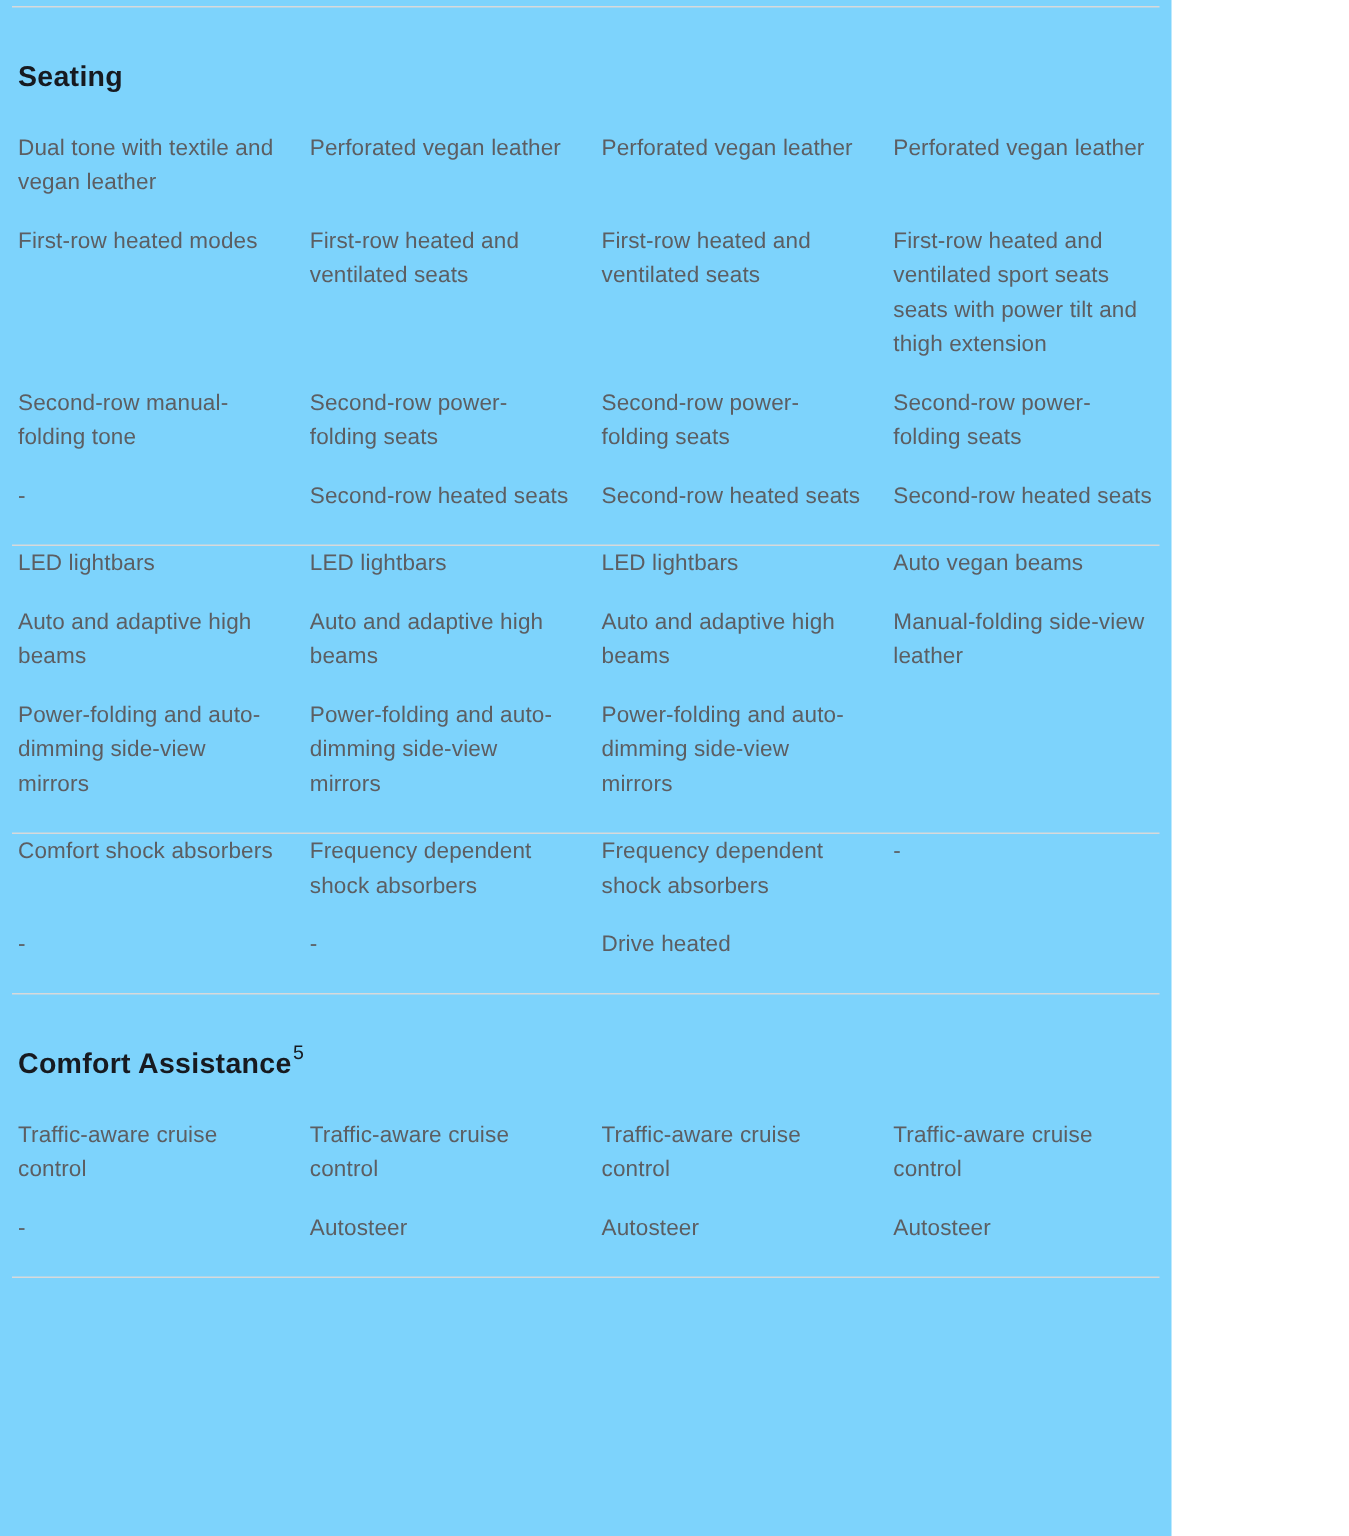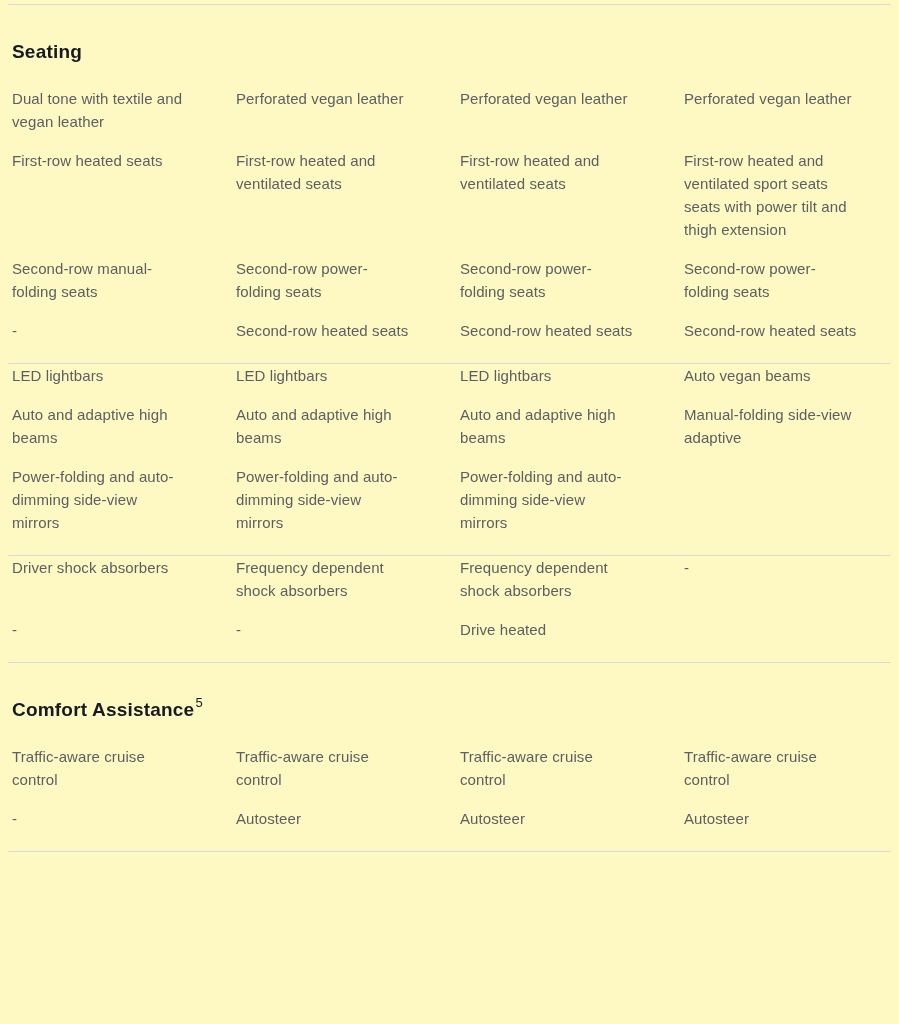--- a/index.html
+++ b/index.html
@@ -4,23 +4,23 @@
 <style>
   * { box-sizing: border-box; }
   html, body {
     margin: 0;
     padding: 0;
     background: #ffffff;
     font-family: "Liberation Sans", sans-serif;
   }
   .page {
     position: relative;
-    width: 899px;
+    width: 781px;
     height: 1024px;
-    background: #fef9c3;
+    background: #7dd3fc;
     padding: 4px 8px 0 8px;
     overflow: hidden;
   }
   hr.divider {
     border: none;
     border-top: 1px solid var(--divider-color, #d8d9da);
     margin: 0;
     width: 100%;
   }
   section.spec-section {
@@ -64,31 +64,31 @@
   <hr class="divider">
   <div id="sections-root">
       <section class="spec-section">
         <h2 class="section-title"><span>Seating</span></h2>
         <div class="feature-grid">
           <div class="feature-cell">Dual tone with textile and
 vegan leather</div>
           <div class="feature-cell">Perforated vegan leather</div>
           <div class="feature-cell">Perforated vegan leather</div>
           <div class="feature-cell">Perforated vegan leather</div>
-          <div class="feature-cell">First-row heated seats</div>
+          <div class="feature-cell">First-row heated modes</div>
           <div class="feature-cell">First-row heated and
 ventilated seats</div>
           <div class="feature-cell">First-row heated and
 ventilated seats</div>
           <div class="feature-cell">First-row heated and
 ventilated sport seats
 seats with power tilt and
 thigh extension</div>
           <div class="feature-cell">Second-row manual-
-folding seats</div>
+folding tone</div>
           <div class="feature-cell">Second-row power-
 folding seats</div>
           <div class="feature-cell">Second-row power-
 folding seats</div>
           <div class="feature-cell">Second-row power-
 folding seats</div>
           <div class="feature-cell">-</div>
           <div class="feature-cell">Second-row heated seats</div>
           <div class="feature-cell">Second-row heated seats</div>
           <div class="feature-cell">Second-row heated seats</div>
@@ -101,36 +101,36 @@
           <div class="feature-cell">LED lightbars</div>
           <div class="feature-cell">LED lightbars</div>
           <div class="feature-cell">Auto vegan beams</div>
           <div class="feature-cell">Auto and adaptive high
 beams</div>
           <div class="feature-cell">Auto and adaptive high
 beams</div>
           <div class="feature-cell">Auto and adaptive high
 beams</div>
           <div class="feature-cell">Manual-folding side-view
-adaptive</div>
+leather</div>
           <div class="feature-cell">Power-folding and auto-
 dimming side-view
 mirrors</div>
           <div class="feature-cell">Power-folding and auto-
 dimming side-view
 mirrors</div>
           <div class="feature-cell">Power-folding and auto-
 dimming side-view
 mirrors</div>
         </div>
       </section>
       <hr class="divider">
       <section class="spec-section">
         <div class="feature-grid">
-          <div class="feature-cell">Driver shock absorbers</div>
+          <div class="feature-cell">Comfort shock absorbers</div>
           <div class="feature-cell">Frequency dependent
 shock absorbers</div>
           <div class="feature-cell">Frequency dependent
 shock absorbers</div>
           <div class="feature-cell">-</div>
           <div class="feature-cell">-</div>
           <div class="feature-cell">-</div>
           <div class="feature-cell">Drive heated</div>
         </div>
       </section>

